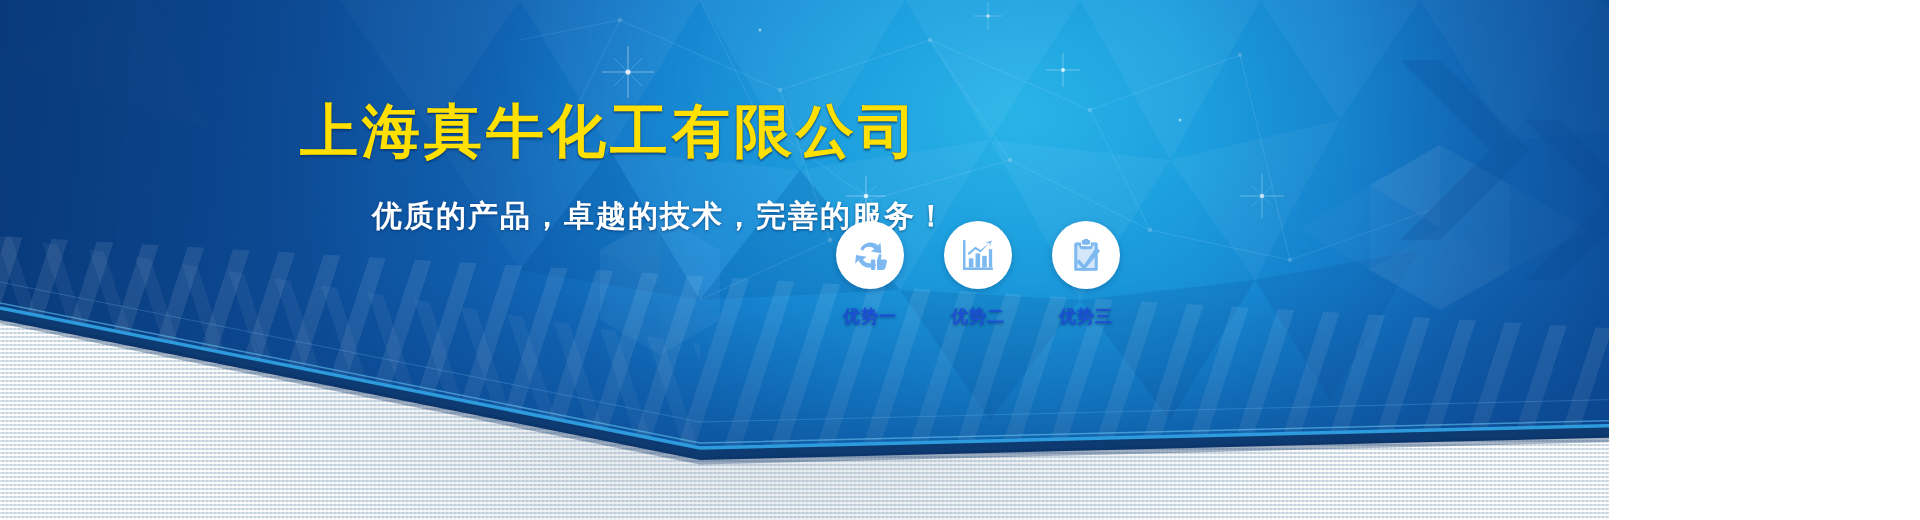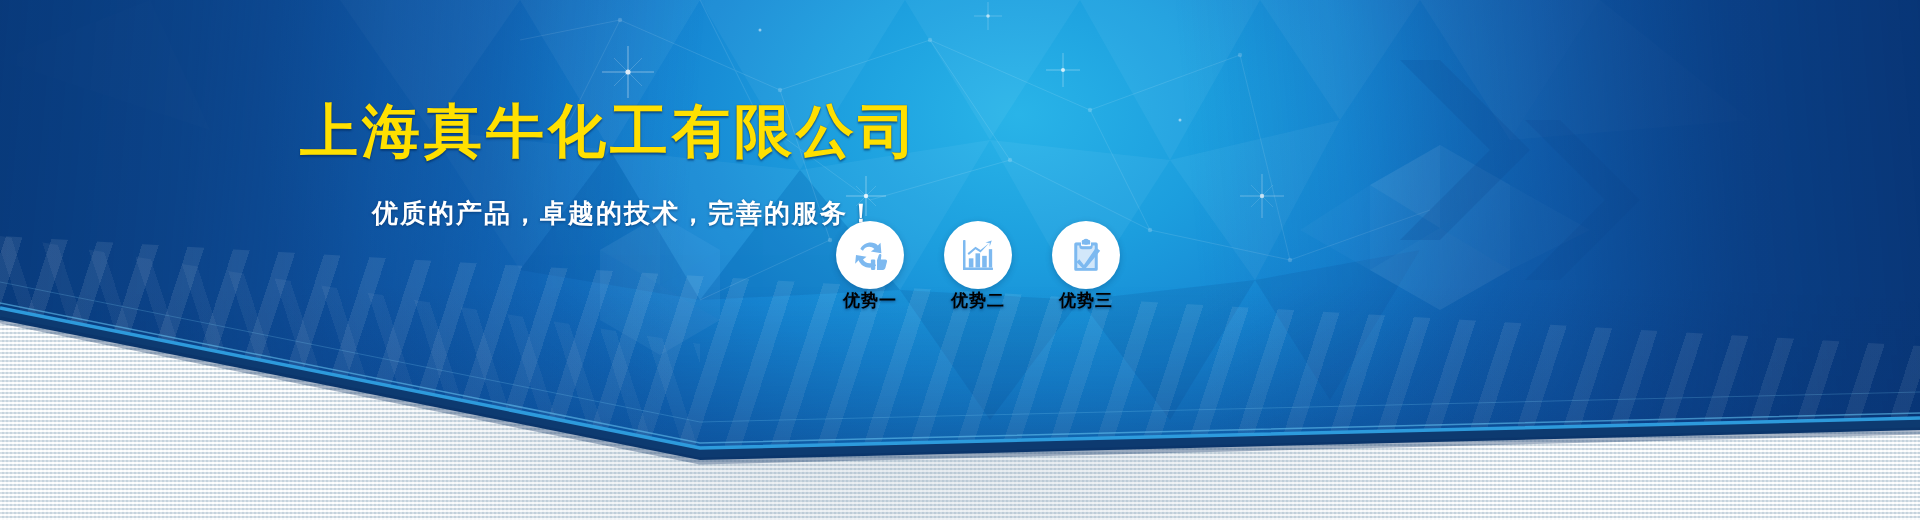--- a/index.html
+++ b/index.html
@@ -6,21 +6,21 @@
     margin: 0;
     padding: 0;
     background: #ffffff;
   }
   body {
     font-family: "Liberation Sans", "DejaVu Sans", sans-serif;
   }
 
   .banner {
     position: relative;
-    width: 1920px;
+    width: 1609px;
     height: 520px;
     overflow: hidden;
     background: #e9eef2;
   }
 
   
   .paper {
     position: absolute;
     inset: 0;
     background-color: #eef2f5;
@@ -150,21 +150,21 @@
     text-shadow:
       0 2px 2px rgba(0,40,90,0.55),
       0 0 1px rgba(0,40,90,0.8);
     white-space: nowrap;
   }
 
   .subtitle {
     position: absolute;
     left: 372px;
     top: 196px;
-    font-size: 26px;
+    font-size: 30px;
     font-weight: 700;
     letter-spacing: 2px;
     color: #ffffff;
     text-shadow: 0 1px 3px rgba(0,40,90,0.6);
     white-space: nowrap;
   }
 
   .features {
     position: absolute;
     left: 836px;
@@ -184,24 +184,25 @@
     height: 68px;
     border-radius: 50%;
     background: #ffffff;
     display: flex;
     align-items: center;
     justify-content: center;
     box-shadow: 0 2px 6px rgba(0,35,80,0.25);
   }
   .feature-circle svg { display: block; }
   .feature-label {
+    margin-top: 16px;
     font-size: 17px;
     font-weight: 700;
     letter-spacing: 1px;
-    color: #000000;
+    color: #1d4ed8;
     white-space: nowrap;
     text-shadow: 0 1px 3px rgba(0,40,90,0.65);
   }
 </style>
 </head>
 <body>
 
 <div class="banner">
 
   <div class="paper"></div>

